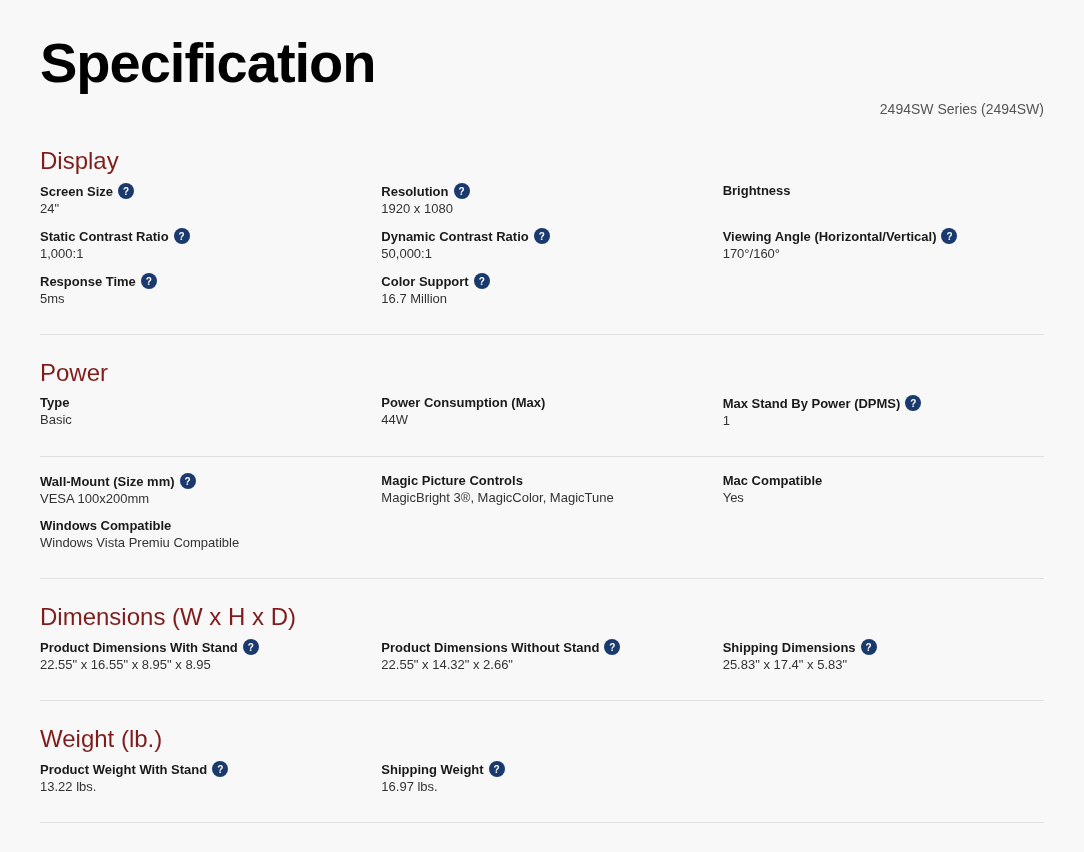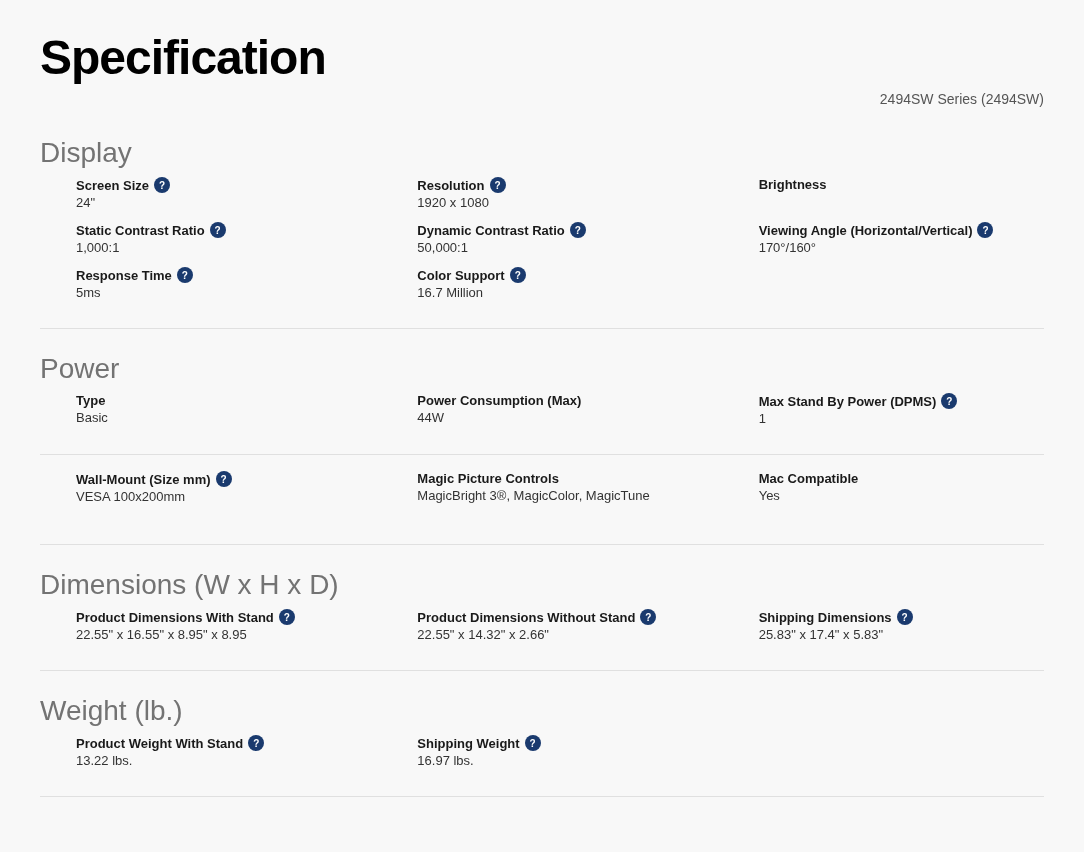--- a/index.html
+++ b/index.html
@@ -4,36 +4,36 @@
   <style>
     * { box-sizing: border-box; margin: 0; padding: 0; }
     body {
       font-family: 'Samsung One', 'Helvetica Neue', Arial, sans-serif;
       background: #f8f8f8;
       color: #333;
       padding: 30px 40px;
       font-size: 14px;
     }
     h1 {
-      font-size: 48px;
+      font-size: 56px;
       font-weight: 700;
       color: #000;
       margin-bottom: 6px;
       letter-spacing: -1px;
     }
     .subtitle {
       font-size: 14px;
       color: #555;
       margin-bottom: 30px;
       text-align: right;
     }
     .section-title {
-      font-size: 28px;
+      font-size: 24px;
       font-weight: 400;
-      color: #737373;
+      color: #7f1d1d;
       margin-top: 24px;
       margin-bottom: 8px;
     }
     .spec-label {
       font-size: 13px;
       font-weight: 700;
       color: #1a1a1a;
       display: flex;
       align-items: center;
       gap: 5px;
@@ -63,21 +63,20 @@
       border-top: 1px solid #e0e0e0;
       margin: 16px 0;
     }
     .spec-row-3 {
       display: grid;
       grid-template-columns: 1fr 1fr 1fr;
       column-gap: 20px;
     }
     .spec-cell {
       margin-bottom: 12px;
-      margin-left: 36px;
     }
   </style>
 </head>
 <body>
 
 <h1>Specification</h1>
 <div class="subtitle">2494SW Series (2494SW)</div>
 
 <div id="spec-root">
     <div class="section-title">Display</div>
@@ -181,20 +180,26 @@
         <div class="spec-value">MagicBright 3®, MagicColor, MagicTune</div>
       </div>
       <div class="spec-cell">
         <div class="spec-label">
           <span>Mac Compatible</span>
         </div>
         <div class="spec-value">Yes</div>
       </div>
     </div>
     <div class="spec-row-3">
+      <div class="spec-cell">
+        <div class="spec-label">
+          <span>Windows Compatible</span>
+        </div>
+        <div class="spec-value">Windows Vista Premiu Compatible</div>
+      </div>
       <div class="spec-cell"></div>
       <div class="spec-cell"></div>
     </div>
     <hr class="section-divider">
     <div class="section-title">Dimensions (W x H x D)</div>
     <div class="spec-row-3">
       <div class="spec-cell">
         <div class="spec-label">
           <span>Product Dimensions With Stand</span>
           <span class="question-icon">?</span>

